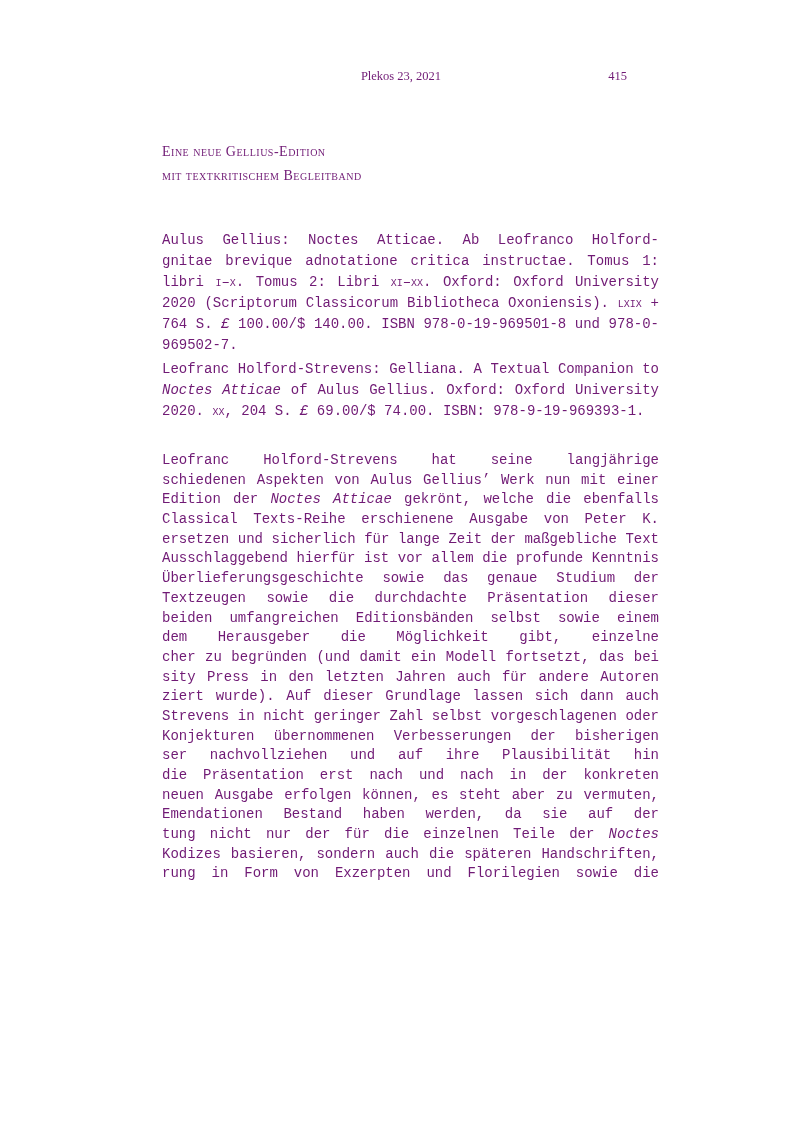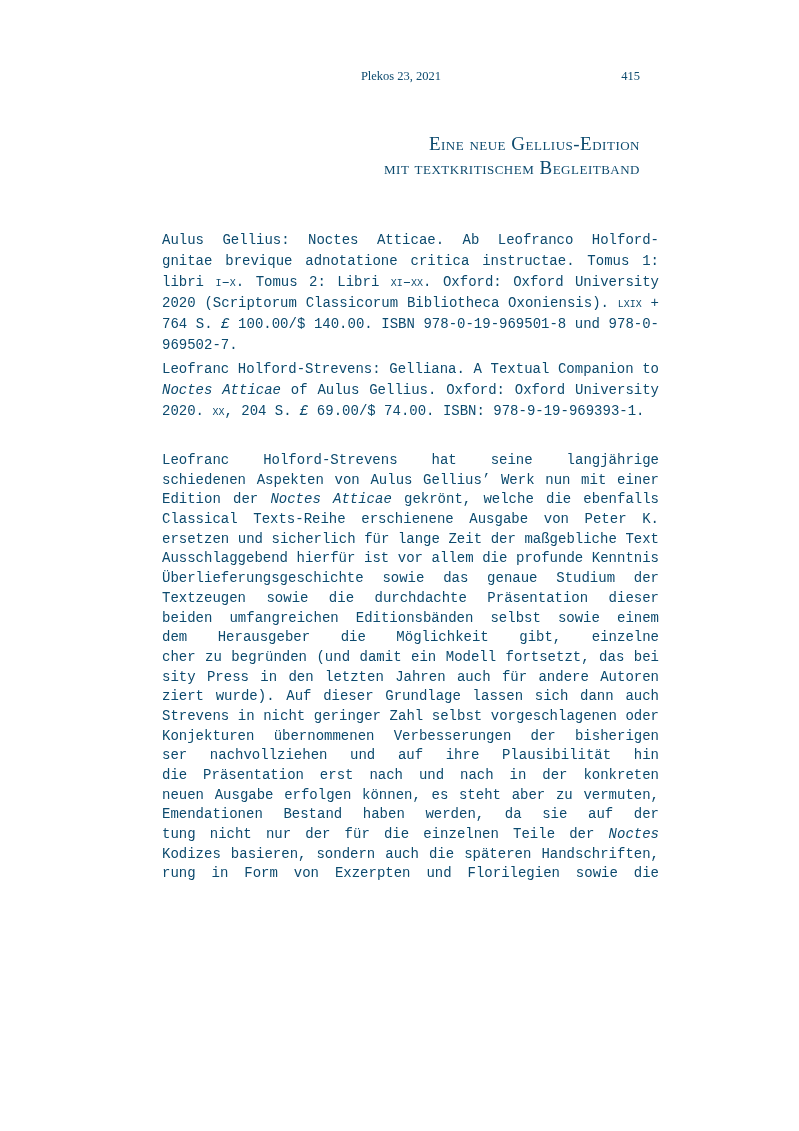--- a/index.html
+++ b/index.html
@@ -6,47 +6,47 @@
     margin: 0;
     padding: 0;
     background: #ffffff;
   }
   .page {
     position: relative;
     width: 799px;
     height: 1131px;
     background: #ffffff;
     font-family: "Liberation Serif", "DejaVu Serif", serif;
-    color: #0c4a6e;
+    color: #701a75;
     overflow: hidden;
   }
   .header {
     position: absolute;
     top: 69px;
     left: 162px;
     width: 478px;
     font-size: 12.5px;
     line-height: 15px;
   }
   .journal {
     text-align: center;
   }
   .pagenum {
     position: absolute;
     top: 0;
-    right: 0;
+    right: 13px;
   }
   .title {
     position: absolute;
-    top: 132px;
+    top: 140px;
     left: 162px;
     width: 478px;
-    text-align: right;
+    text-align: left;
     font-variant: small-caps;
-    font-size: 19px;
+    font-size: 14px;
     line-height: 23.5px;
     letter-spacing: 0.5px;
   }
   .textblock {
     position: absolute;
     left: 162px;
     width: 497px;
     font-size: 14px;
     font-family: Liberation Mono, monospace;
   }

